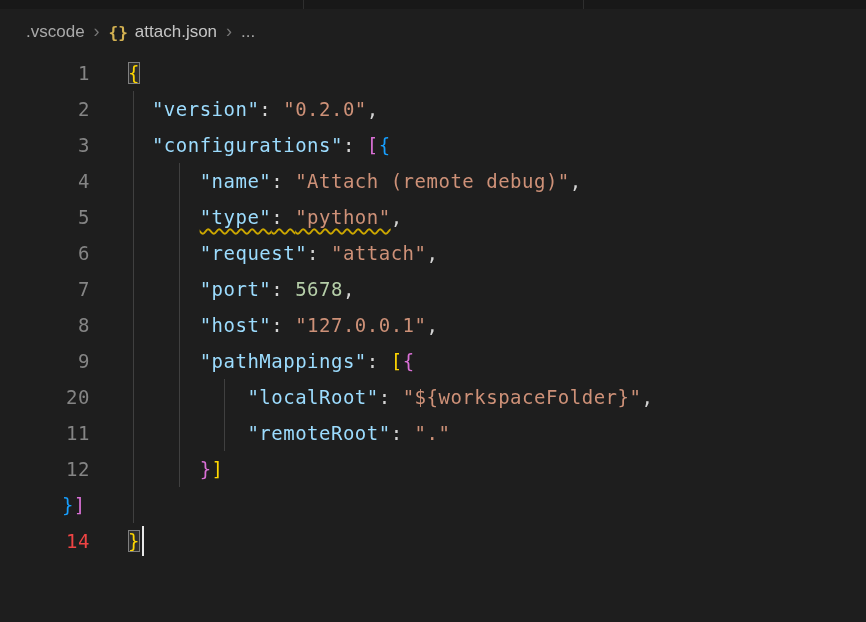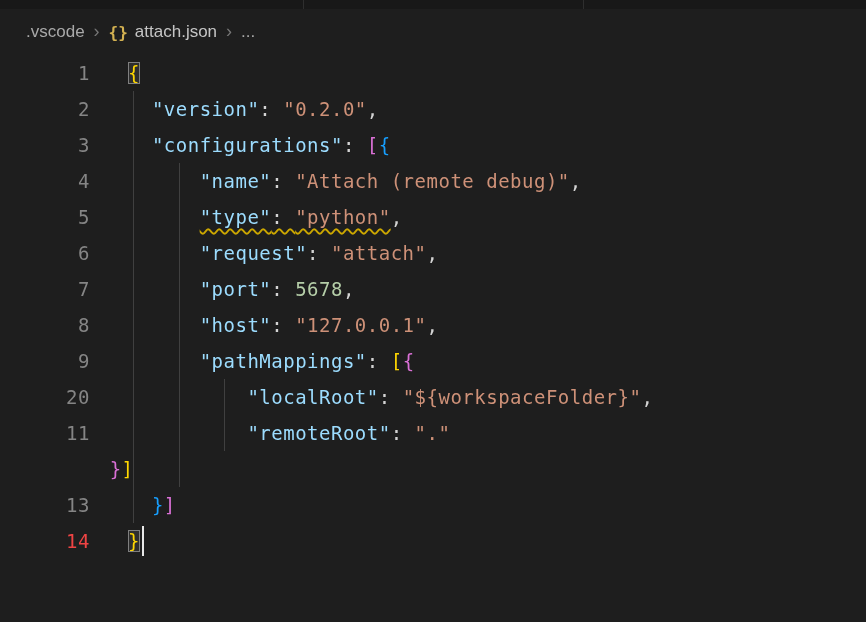--- a/index.html
+++ b/index.html
@@ -169,24 +169,24 @@
       </div>
       <div class="line">
         <div class="gutter">20</div>
         <div class="code"><span class="tok">          </span><span class="tok c-key">"localRoot"</span><span class="tok c-punct">: </span><span class="tok c-str">"${workspaceFolder}"</span><span class="tok c-punct">,</span></div>
       </div>
       <div class="line">
         <div class="gutter">11</div>
         <div class="code"><span class="tok">          </span><span class="tok c-key">"remoteRoot"</span><span class="tok c-punct">: </span><span class="tok c-str">"."</span></div>
       </div>
       <div class="line">
+        <div class="gutter">12</div>
         <div class="code"><span class="tok">      </span><span class="tok c-b2">}</span><span class="tok c-b1">]</span></div>
       </div>
       <div class="line">
-        <div class="gutter">13</div>
         <div class="code"><span class="tok">  </span><span class="tok c-b3">}</span><span class="tok c-b2">]</span></div>
       </div>
       <div class="line">
         <div class="gutter active">14</div>
         <div class="code"><span class="tok c-b1 bracket-match">}</span><span class="cursor"></span></div>
       </div>
     </div>
 </div>
 
 </body></html>

